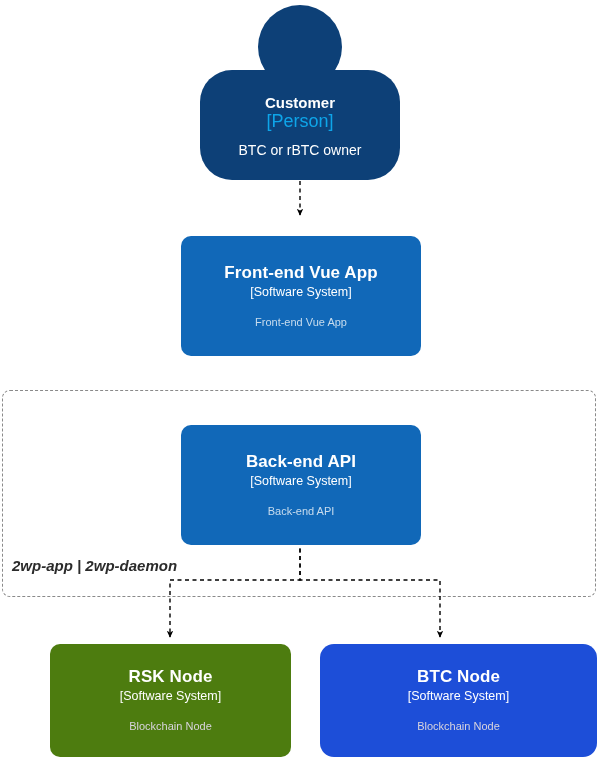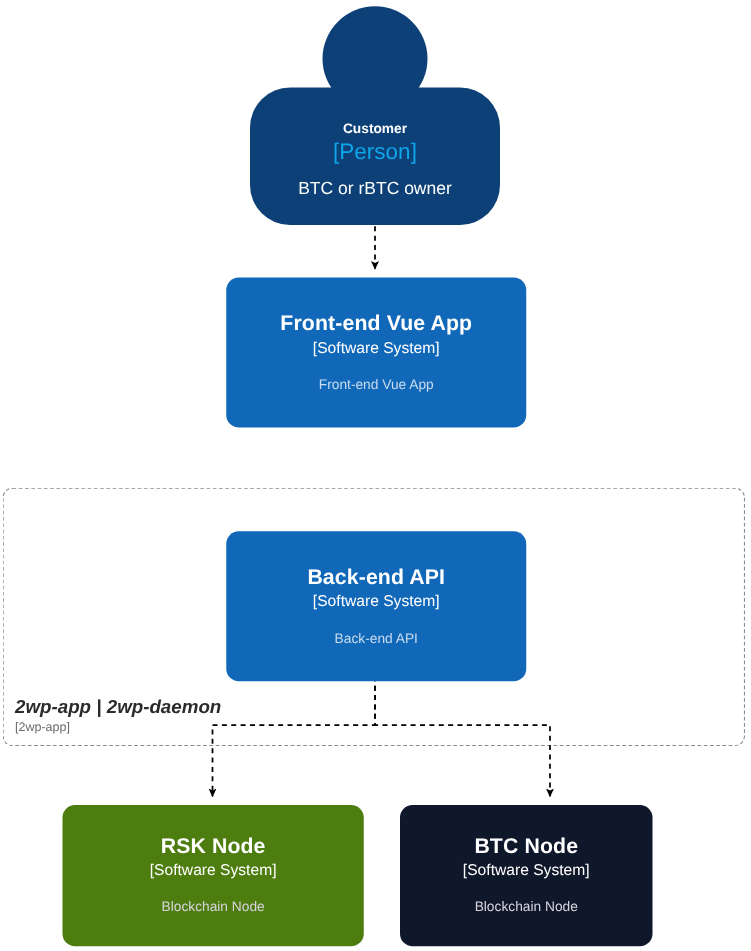--- a/index.html
+++ b/index.html
@@ -84,40 +84,40 @@
     border-radius: 32px;
     background: #0d4077;
     display: flex;
     flex-direction: column;
     align-items: center;
     justify-content: center;
     text-align: center;
   }
   #person-customer .title {
     font-weight: bold;
-    font-size: 11px;
+    font-size: 15px;
     line-height: 20px;
     color: #ffffff;
   }
   #person-customer .subtitle {
     font-size: 18px;
     line-height: 16px;
     color: #0ea5e9;
   }
   #person-customer .desc {
     font-size: 14px;
     line-height: 15px;
     color: #ffffff;
     margin-top: 14px;
   }
 
   
   #node-frontend {
     left: 181px;
-    top: 222px;
+    top: 236px;
     width: 240px;
     height: 120px;
     background: #1168b8;
   }
   #node-frontend .desc { color: #c7dcee; }
 
   #node-backend {
     left: 181px;
     top: 425px;
     width: 240px;
@@ -132,23 +132,24 @@
     top: 644px;
     width: 241px;
     height: 113px;
     background: #4d7c0f;
   }
   #node-rsk .desc { color: #d8d4dd; }
 
   #node-btc {
     left: 320px;
     top: 644px;
-    width: 202px;
+    width: 277px;
     height: 113px;
-    background: #0f172a;
+    background: #1d4ed8;
+    border-radius: 14px;
   }
   #node-btc .desc { color: #d8d4dd; }
 
   
   #boundary-2wp {
     position: absolute;
     left: 2px;
     top: 390px;
     width: 594px;
     height: 207px;
@@ -180,21 +181,20 @@
   }
 </style>
 </head>
 <body>
 
 <div id="canvas">
 
   <div id="boundary-2wp"></div>
   <div id="boundary-label">
     <div class="b-title">2wp-app | 2wp-daemon</div>
-    <div class="b-sub">[2wp-app]</div>
   </div>
 
   <svg class="svg-layer" viewBox="0 0 601 761" xmlns="http://www.w3.org/2000/svg">
     <defs>
       <marker id="arrowhead" markerWidth="9" markerHeight="9" refX="6.2" refY="3.2" orient="auto" markerUnits="userSpaceOnUse">
         <path d="M0,0 L7,3.2 L0,6.4 L1.6,3.2 Z" fill="#000000"></path>
       </marker>
     </defs>
 
     <g>

